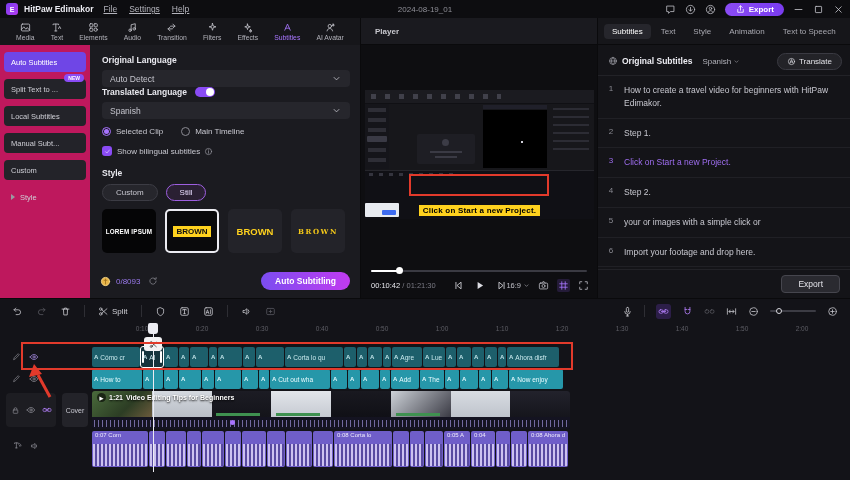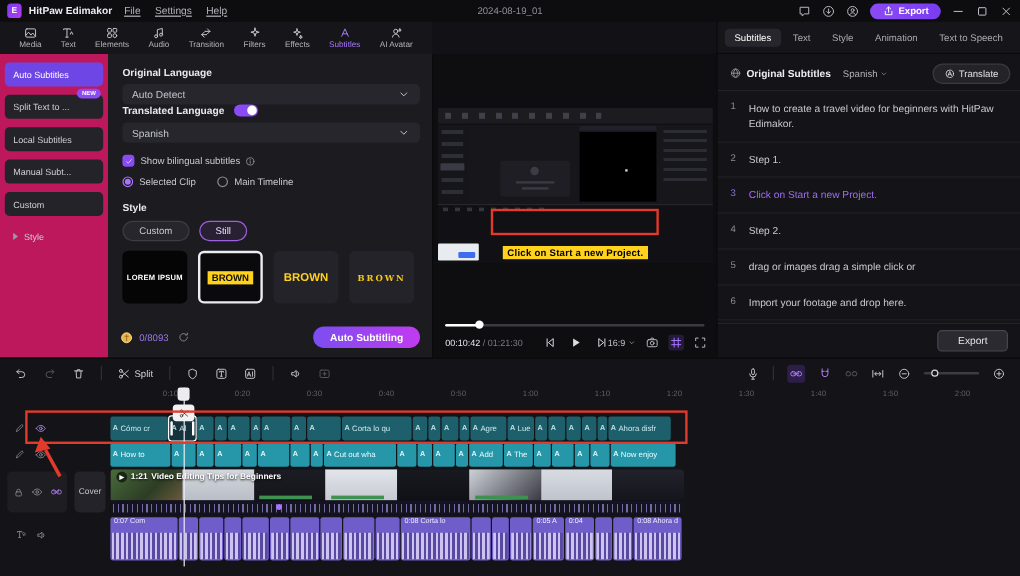--- a/index.html
+++ b/index.html
@@ -273,20 +273,23 @@
           <span class="lbl">Subtitles</span>
         </div>
         <div class="mt-item">
           <svg viewBox="0 0 16 16" class="ic" style="width: 11px; height: 11px;">
             <circle cx="7" cy="6" r="2.5"></circle>
             <path d="M3 13c.5-2.5 2-3.5 4-3.5s3.5 1 4 3.5M12 3l.4 1.2 1.2.4-1.2.4-.4 1.2-.4-1.2-1.2-.4 1.2-.4z"></path>
           </svg>
           <span class="lbl">AI Avatar</span>
         </div>
       </nav>
+    <div id="player-header">
+      <span>Player</span>
+    </div>
     <nav id="tabs">
         <span class="tab active">Subtitles</span>
         <span class="tab">Text</span>
         <span class="tab">Style</span>
         <span class="tab">Animation</span>
         <span class="tab">Text to Speech</span>
       </nav>
   </div>
 
   <aside id="sidebar">
@@ -323,39 +326,39 @@
     <div class="row" style="">
       <span class="set-label">Translated Language</span>
       <span class="toggle"></span>
     </div>
     <div class="select">
       <span>Spanish</span>
       <svg viewBox="0 0 16 16" class="ic">
           <path d="M4.5 6.5L8 10l3.5-3.5"></path>
         </svg>
     </div>
+    <div class="row" style="margin-top:8px;">
+      <span class="radio on"></span>
+      <span class="check-lbl" style="margin-right:18px;">Selected Clip</span>
+      <span class="radio"></span>
+      <span class="check-lbl">Main Timeline</span>
+    </div>
     <div class="row" style="margin-top:10px;">
       <span class="checkbox">
           <svg viewBox="0 0 16 16" class="ic" style="width:7px;height:7px;">
             <path d="M3.5 8.5l3 3 6-7"></path>
           </svg>
         </span>
       <span class="check-lbl">Show bilingual subtitles</span>
       <span style="color:#9a9aa2;display:flex;">
           <svg viewBox="0 0 16 16" class="ic" style="width:9px;height:9px;">
             <circle cx="8" cy="8" r="5.5"></circle>
             <path d="M8 7.2V11M8 5v.3"></path>
           </svg>
         </span>
-    </div>
-    <div class="row" style="margin-top:8px;">
-      <span class="radio on"></span>
-      <span class="check-lbl" style="margin-right:18px;">Selected Clip</span>
-      <span class="radio"></span>
-      <span class="check-lbl">Main Timeline</span>
     </div>
     <div class="set-label" style="margin-top:12px;">Style</div>
     <div class="row" style="margin-top:6px;" id="style-pills">
         <span class="pill">Custom</span>
         <span class="pill active">Still</span>
       </div>
     <div id="presets">
         <div class="preset v1">
           <span>LOREM IPSUM</span>
         </div>
@@ -501,21 +504,21 @@
         <div class="rp-row active">
           <span class="rp-num">3</span>
           <span class="rp-text">Click on Start a new Project.</span>
         </div>
         <div class="rp-row">
           <span class="rp-num">4</span>
           <span class="rp-text">Step 2.</span>
         </div>
         <div class="rp-row">
           <span class="rp-num">5</span>
-          <span class="rp-text">drag or images drag a simple click or</span>
+          <span class="rp-text">your or images with a simple click or</span>
         </div>
         <div class="rp-row">
           <span class="rp-num">6</span>
           <span class="rp-text">Import your footage and drop here.</span>
         </div>
       </div>
     <div id="rp-footer">
       <button id="rp-export" style="cursor:pointer;">Export</button>
     </div>
   </section>

